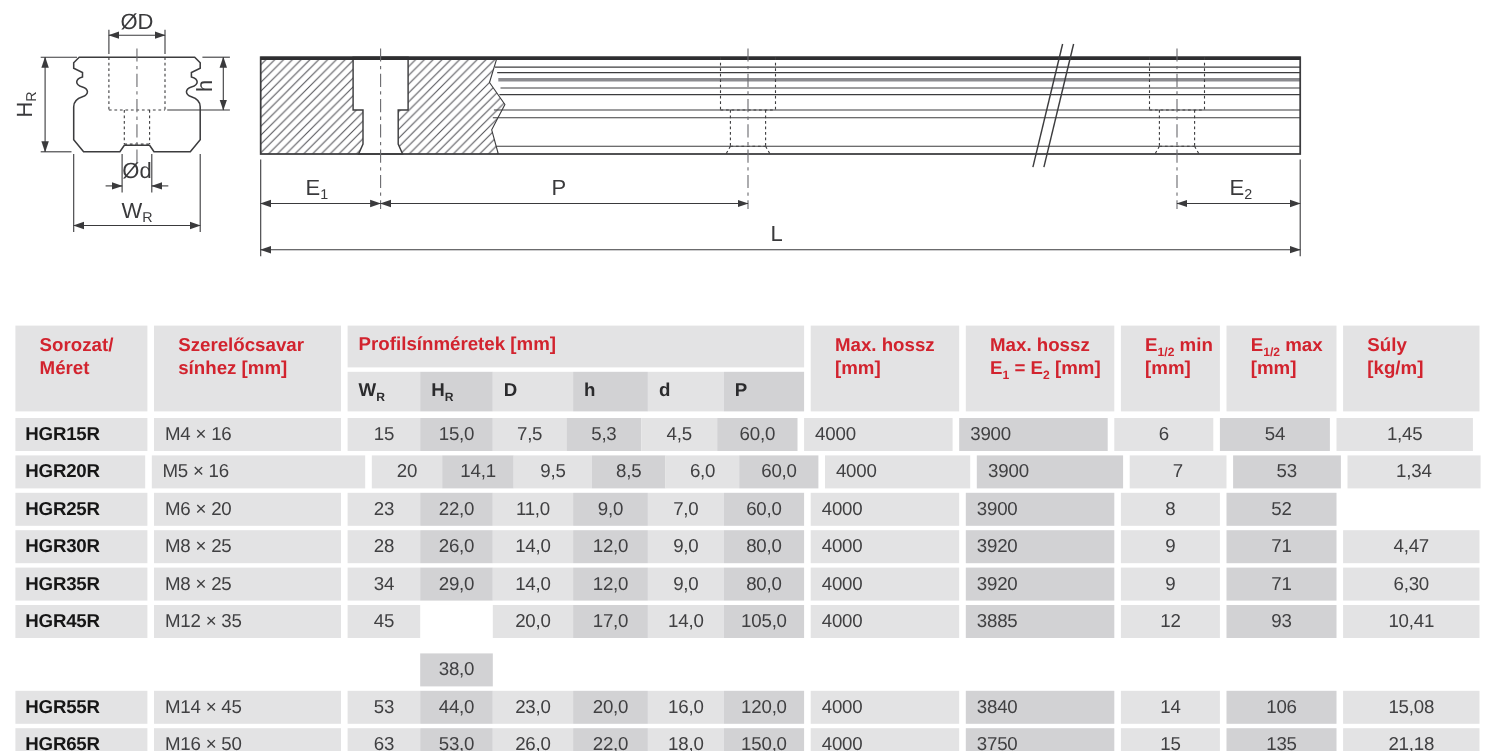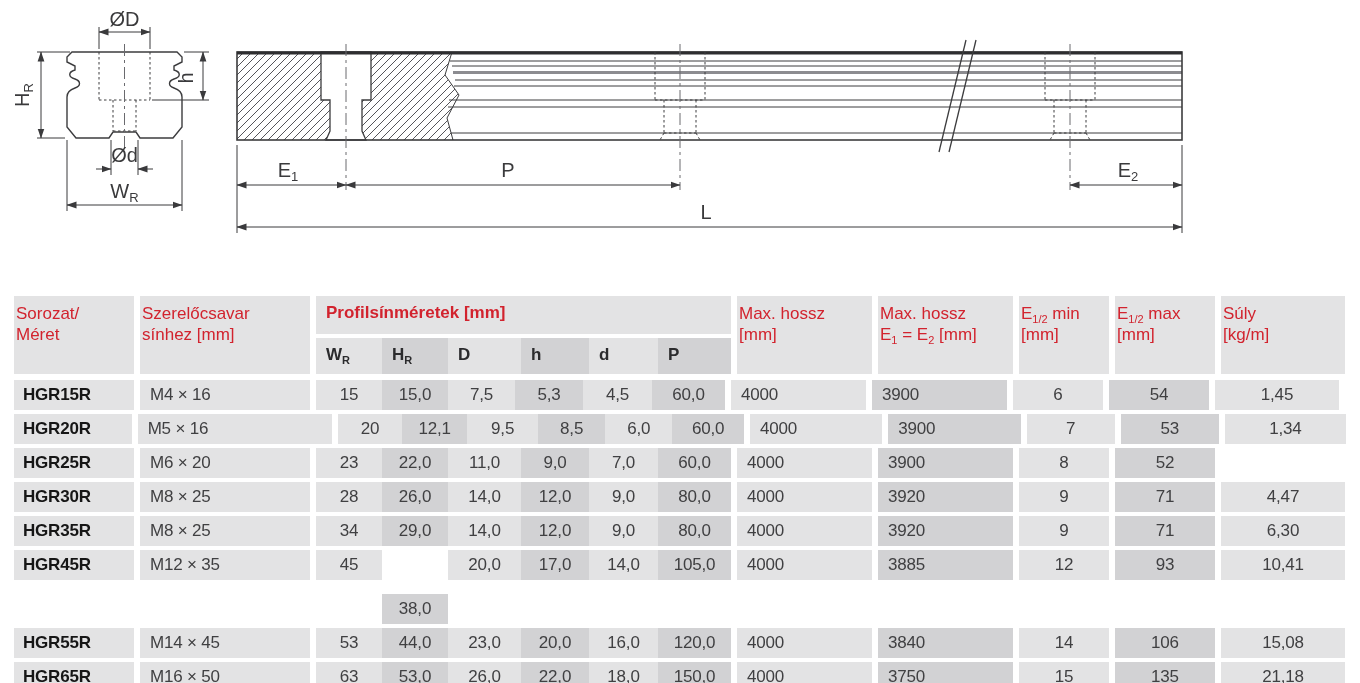--- a/index.html
+++ b/index.html
@@ -11,21 +11,21 @@
   #drawing{position:absolute;left:0;top:0;}
   .dimtext{font-size:20px;fill:#3a3a3c;}
   .dimsub{font-size:13px;fill:#3a3a3c;}
   
   #railtable{position:absolute;left:14px;top:296px;width:1332px;}
   .hdr{display:flex;align-items:stretch;}
   .cell{background:#e3e3e4;box-sizing:border-box;}
   .cell.dk{background:#d2d2d4;}
   .gp{margin-right:6px;}
   .hcell{
-    height:78px;padding:7px 0 0 2px;color:#d2232e;font-weight:normal;
+    height:78px;padding:7px 0 0 22px;color:#d2232e;font-weight:bold;
     font-size:17px;line-height:21px;
   }
   .grpwrap{display:flex;flex-direction:column;}
   .grpcell{height:38px;box-sizing:border-box;padding:7px 0 0 10px;color:#d2232e;font-weight:bold;font-size:17px;}
   .subrow{display:flex;margin-top:4px;}
   .scell{
     height:36px;box-sizing:border-box;padding:7px 0 0 10px;
     color:#2b2b2d;font-weight:bold;font-size:17px;
   }
   sub{font-size:11px;line-height:0;}
@@ -216,21 +216,21 @@
           <div class="cell dcell gp lft" style="width: 135px;">4000</div>
           <div class="cell dcell dk gp lft" style="width: 135px;">3900</div>
           <div class="cell dcell gp ctr" style="width: 90px;">6</div>
           <div class="cell dcell dk gp ctr" style="width: 100px;">54</div>
           <div class="cell dcell ctr" style="width: 124px;">1,45</div>
         </div>
         <div class="trow">
           <div class="cell dcell gp lft series" style="width: 120px;">HGR20R</div>
           <div class="cell dcell gp lft" style="width: 198px;">M5 × 16</div>
           <div class="cell dcell ctr" style="width: 66px;">20</div>
-          <div class="cell dcell dk ctr" style="width: 66px;">12,1</div>
+          <div class="cell dcell dk ctr" style="width: 66px;">14,1</div>
           <div class="cell dcell ctr" style="width: 73px;">9,5</div>
           <div class="cell dcell dk ctr" style="width: 68px;">8,5</div>
           <div class="cell dcell ctr" style="width: 69px;">6,0</div>
           <div class="cell dcell dk gp ctr" style="width: 73px;">60,0</div>
           <div class="cell dcell gp lft" style="width: 135px;">4000</div>
           <div class="cell dcell dk gp lft" style="width: 135px;">3900</div>
           <div class="cell dcell gp ctr" style="width: 90px;">7</div>
           <div class="cell dcell dk gp ctr" style="width: 100px;">53</div>
           <div class="cell dcell ctr" style="width: 124px;">1,34</div>
         </div>

